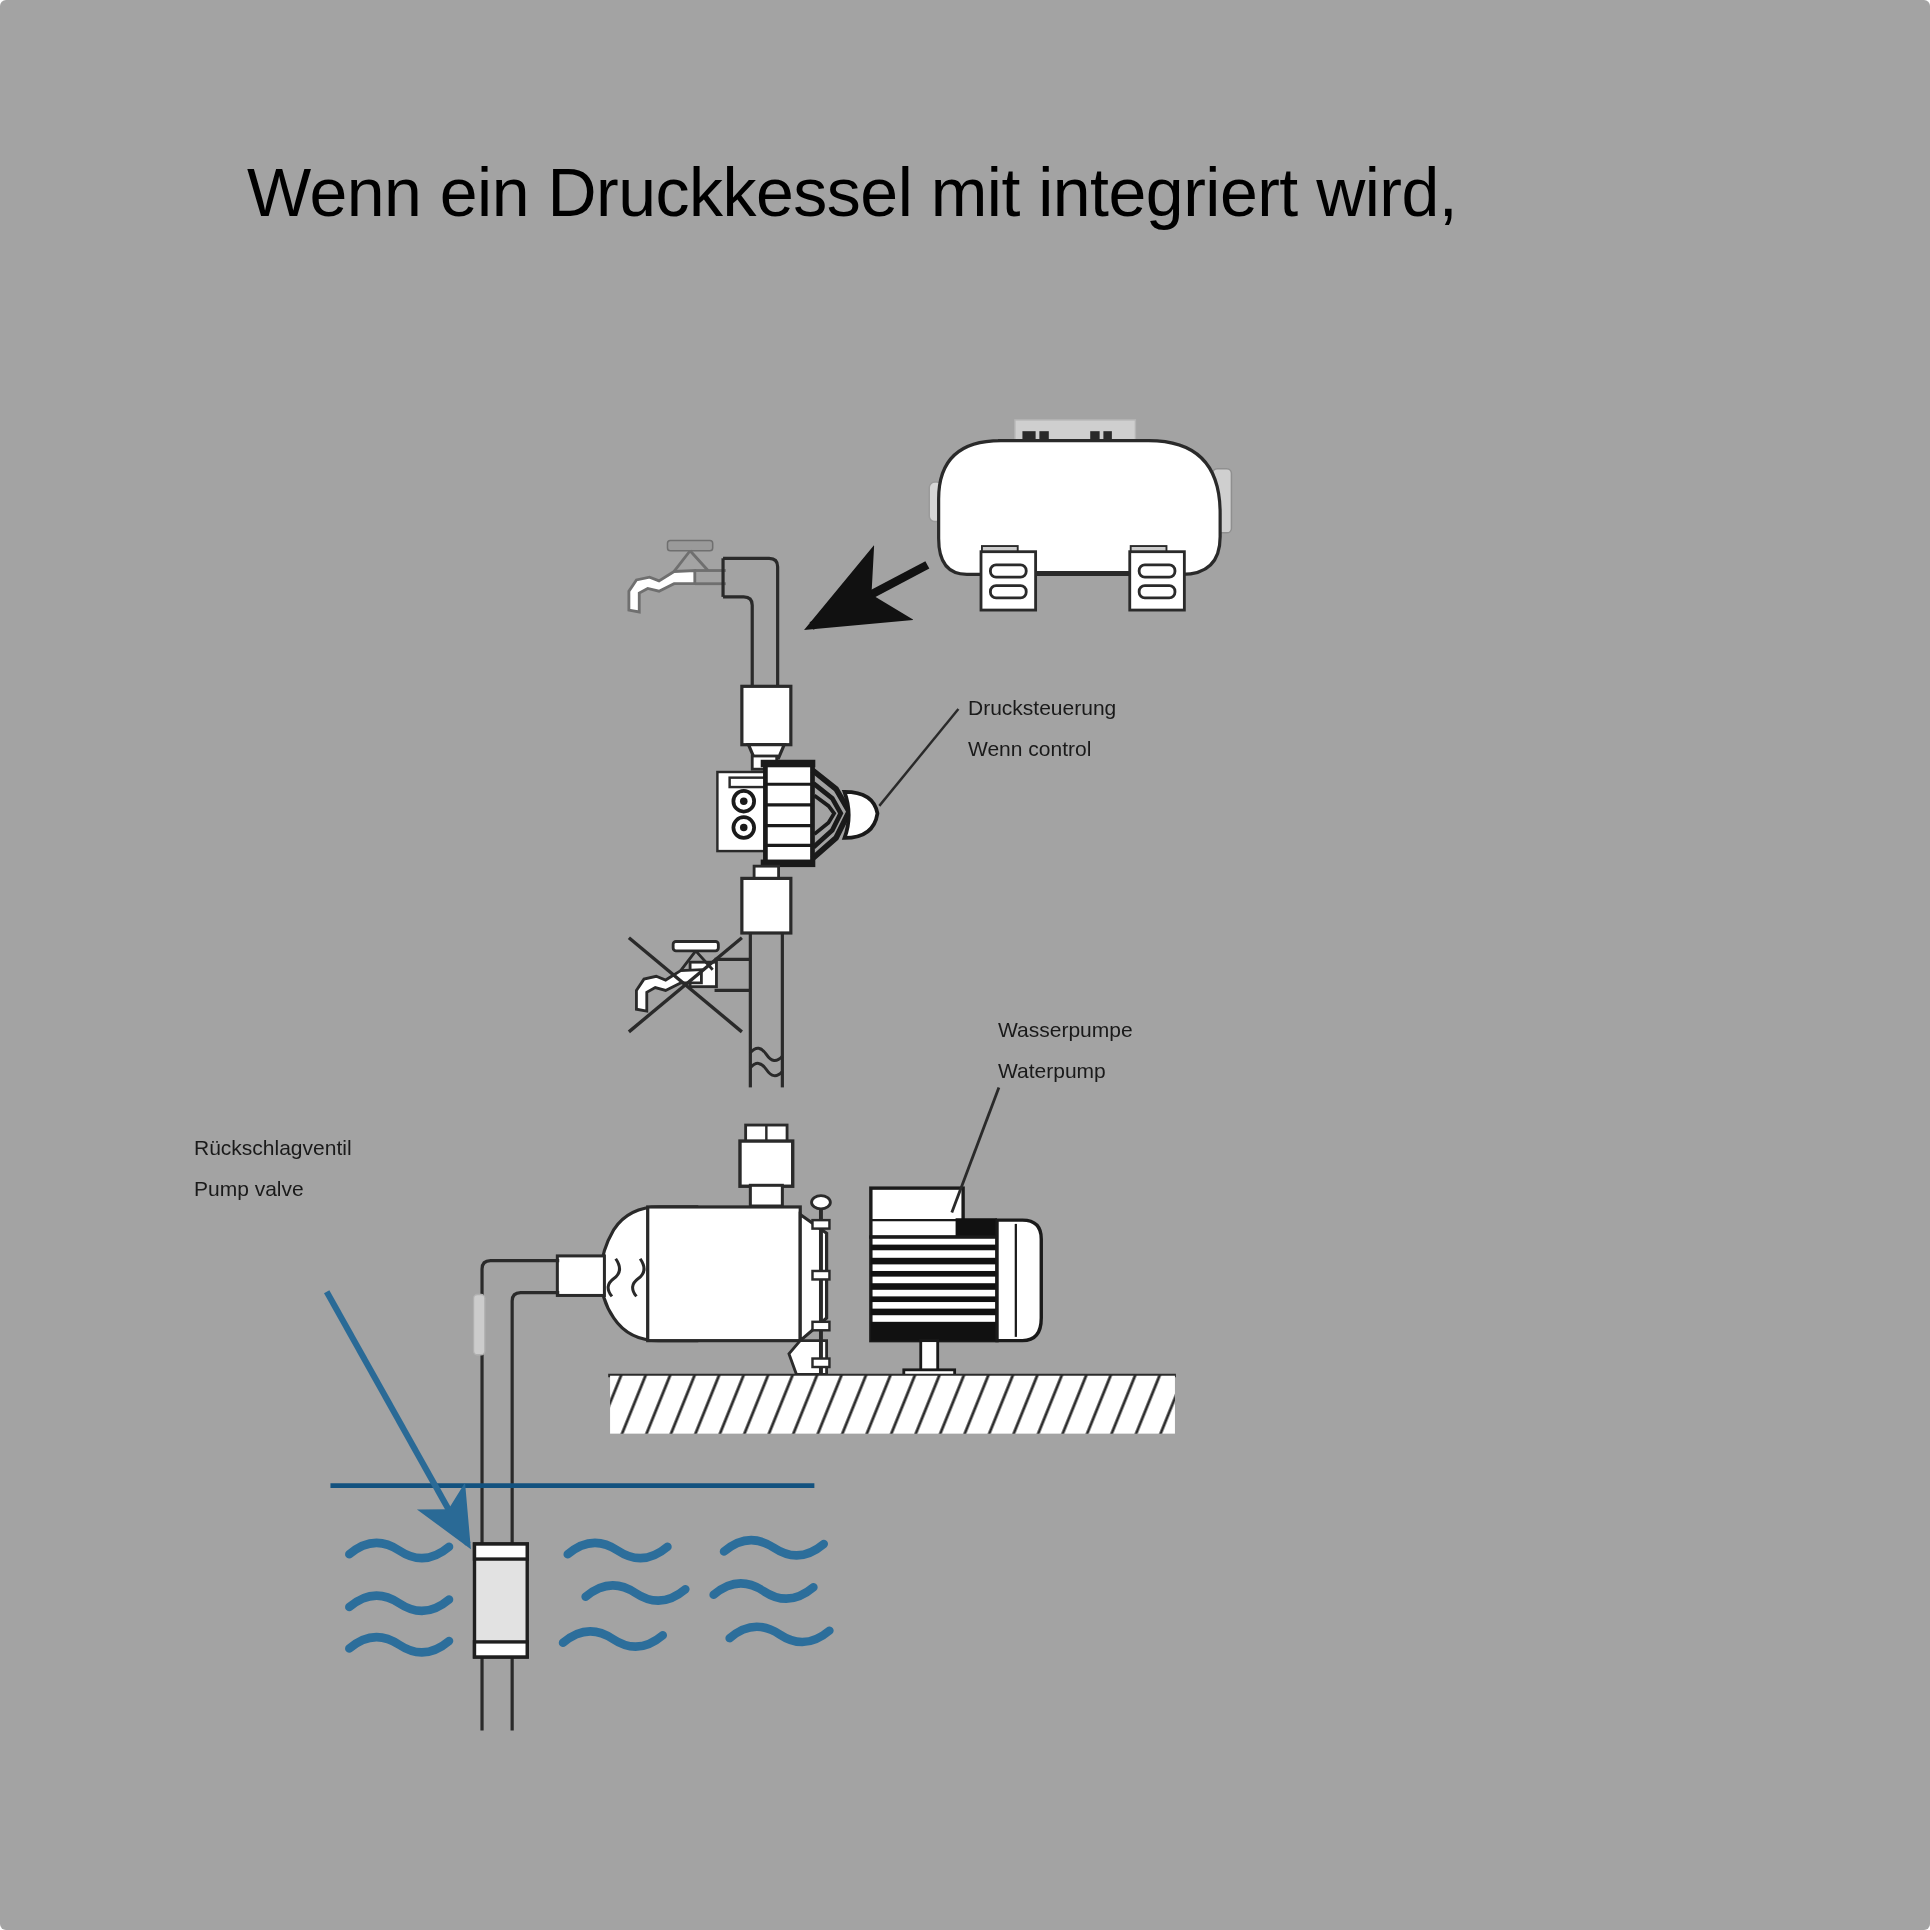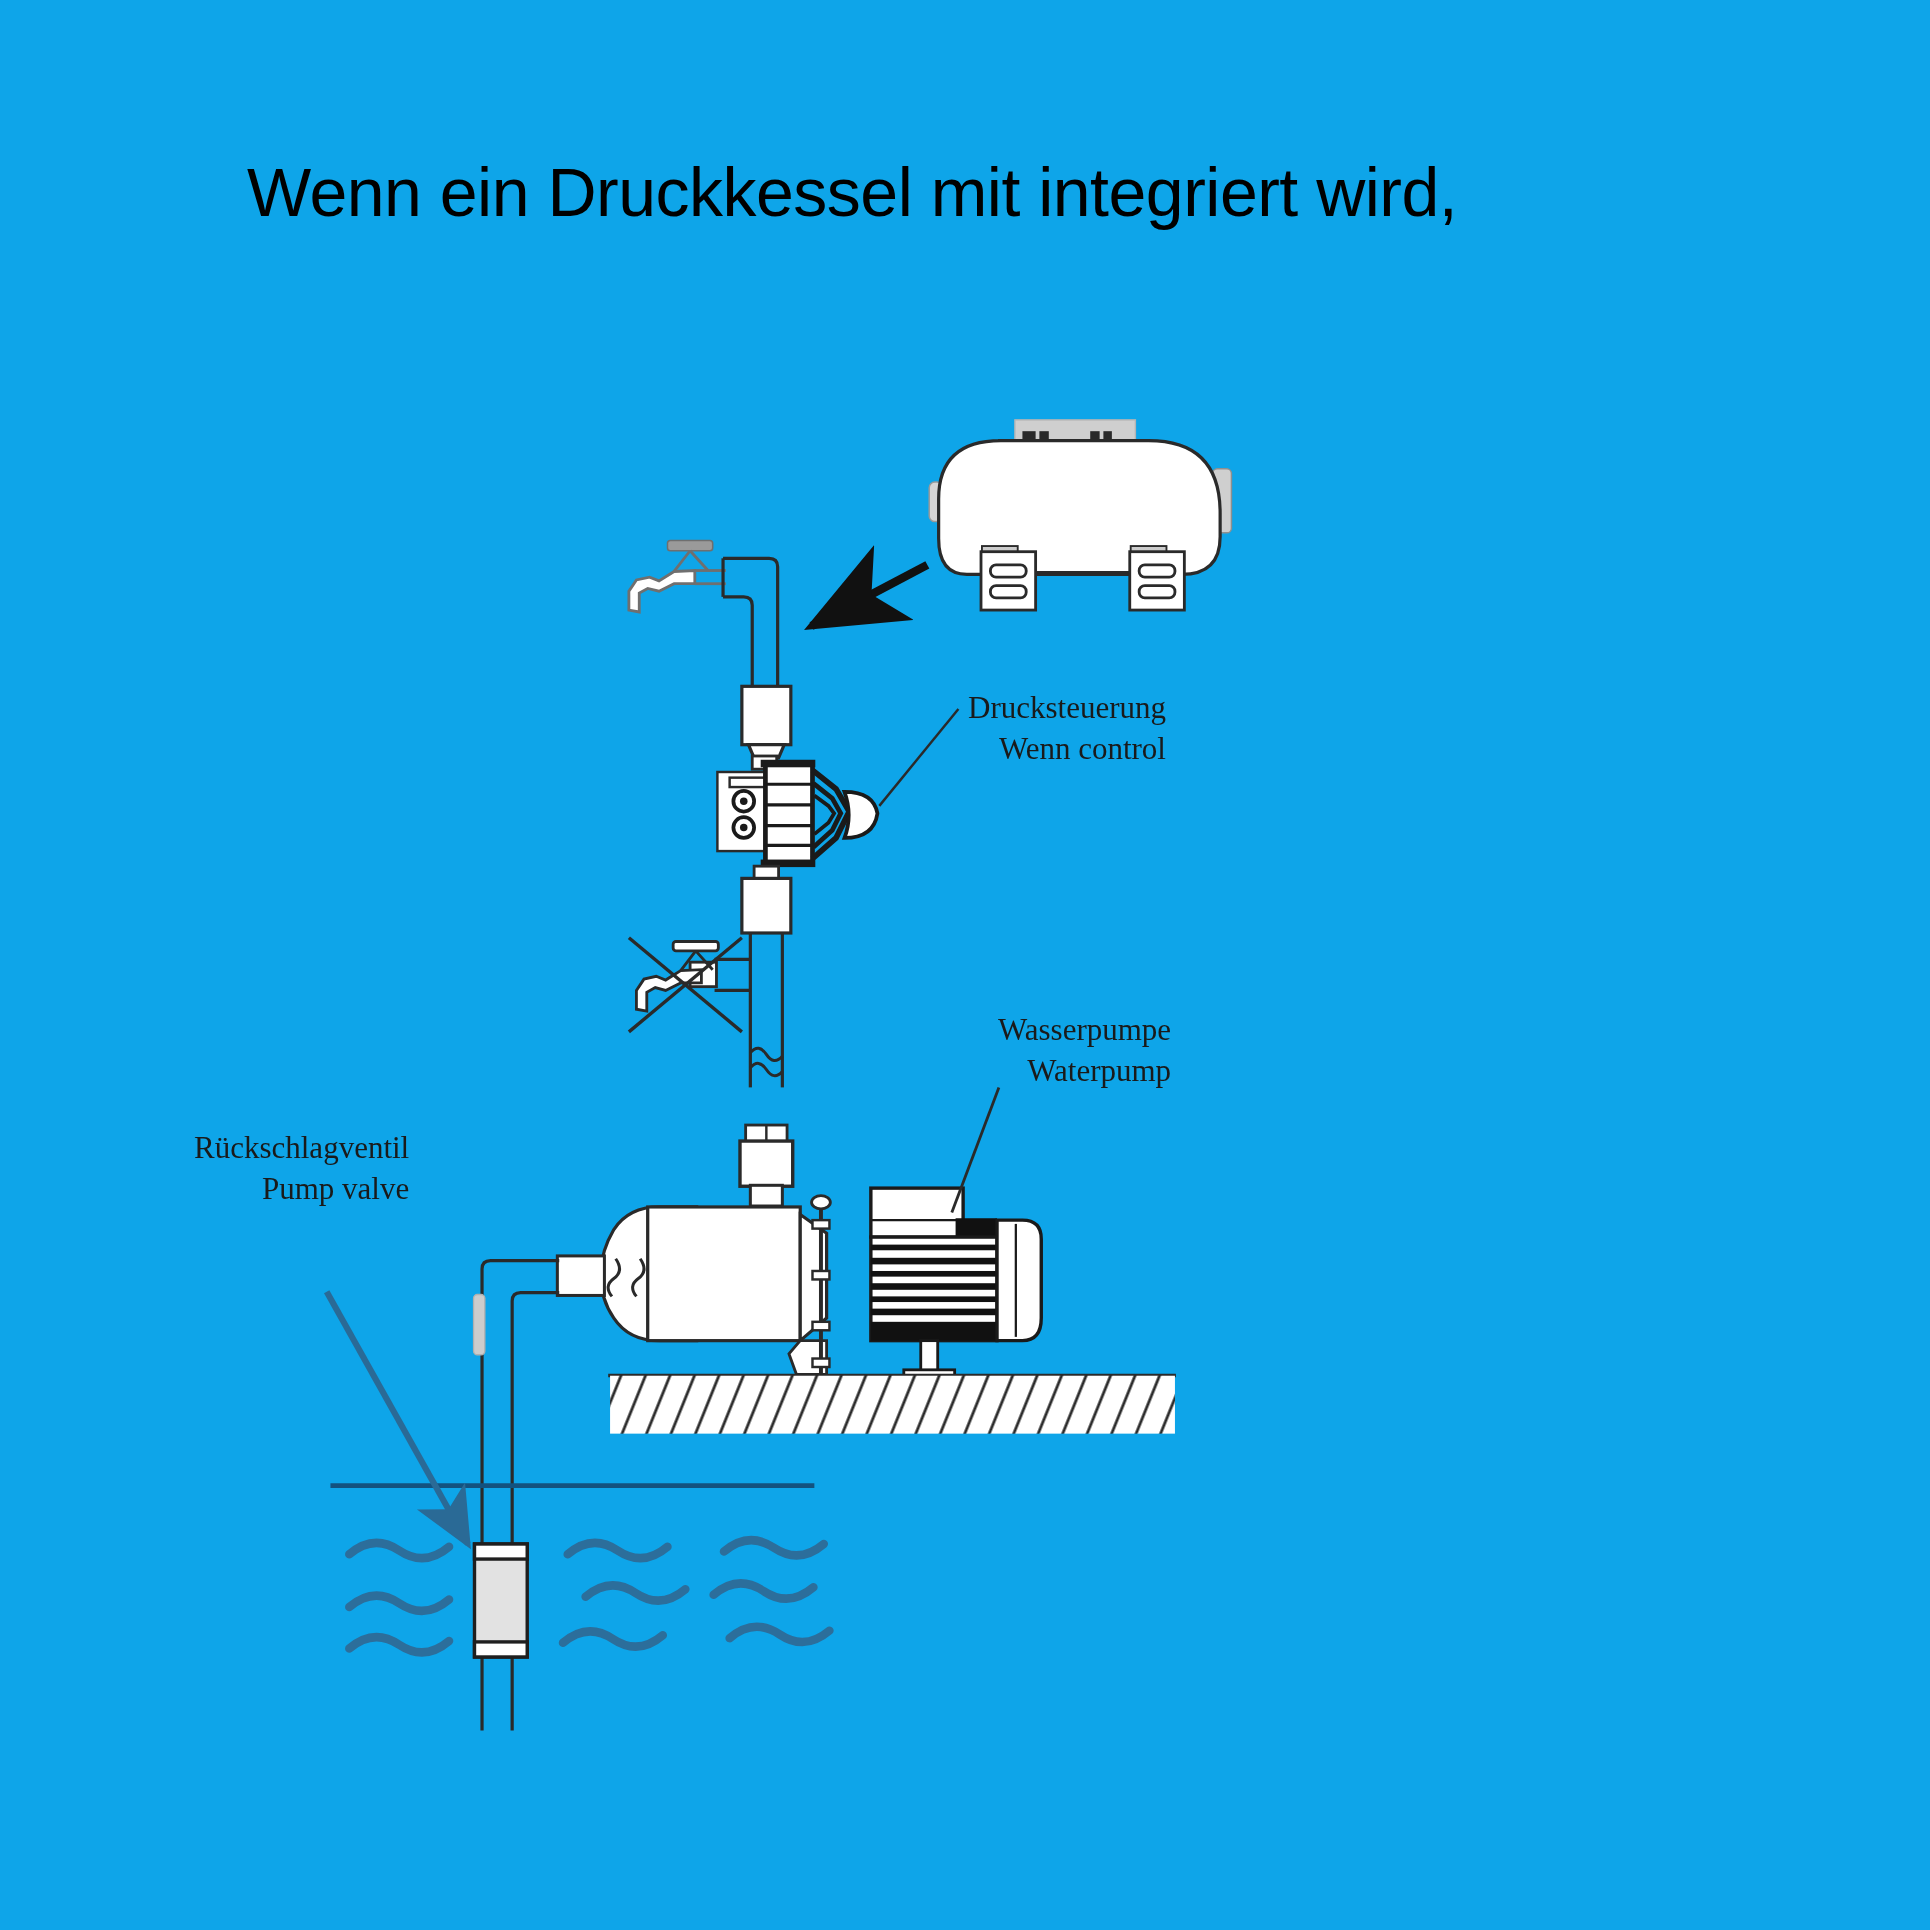--- a/index.html
+++ b/index.html
@@ -12,45 +12,45 @@
     height: 1930px;
     font-family: "Liberation Sans", sans-serif;
     overflow: hidden;
     position: relative;
   }
   #page {
     position: absolute;
     left: 0; top: 0;
     width: 1930px;
     height: 1930px;
-    background: #0ea5e9;
+    background: #a3a3a3;
+    border-radius: 6px;
   }
   .title-block {
     position: absolute;
     left: 247px;
     top: 141px;
     width: 1507px;
   }
   .title-line {
     font-family: "Liberation Sans", sans-serif;
     font-size: 68px;
     line-height: 102px;
     color: #000000;
     font-weight: 400;
     letter-spacing: -0.5px;
     white-space: nowrap;
   }
   .callout {
     position: absolute;
-    font-family: Liberation Serif, serif;
-    font-size: 31px;
+    font-family: Liberation Sans, sans-serif;
+    font-size: 21px;
     line-height: 41px;
     color: #1a1a1a;
     white-space: nowrap;
-    text-align: right;
   }
   #callout-pump-control { left: 968px; top: 687px; }
   #callout-waterpump  { left: 998px; top: 1009px; }
   #callout-check-valve{ left: 184px;  top: 1127px; margin-left: 10px; }
 
   svg.diagram {
     position: absolute;
     left: 0; top: 0;
     width: 1930px;
     height: 1930px;

